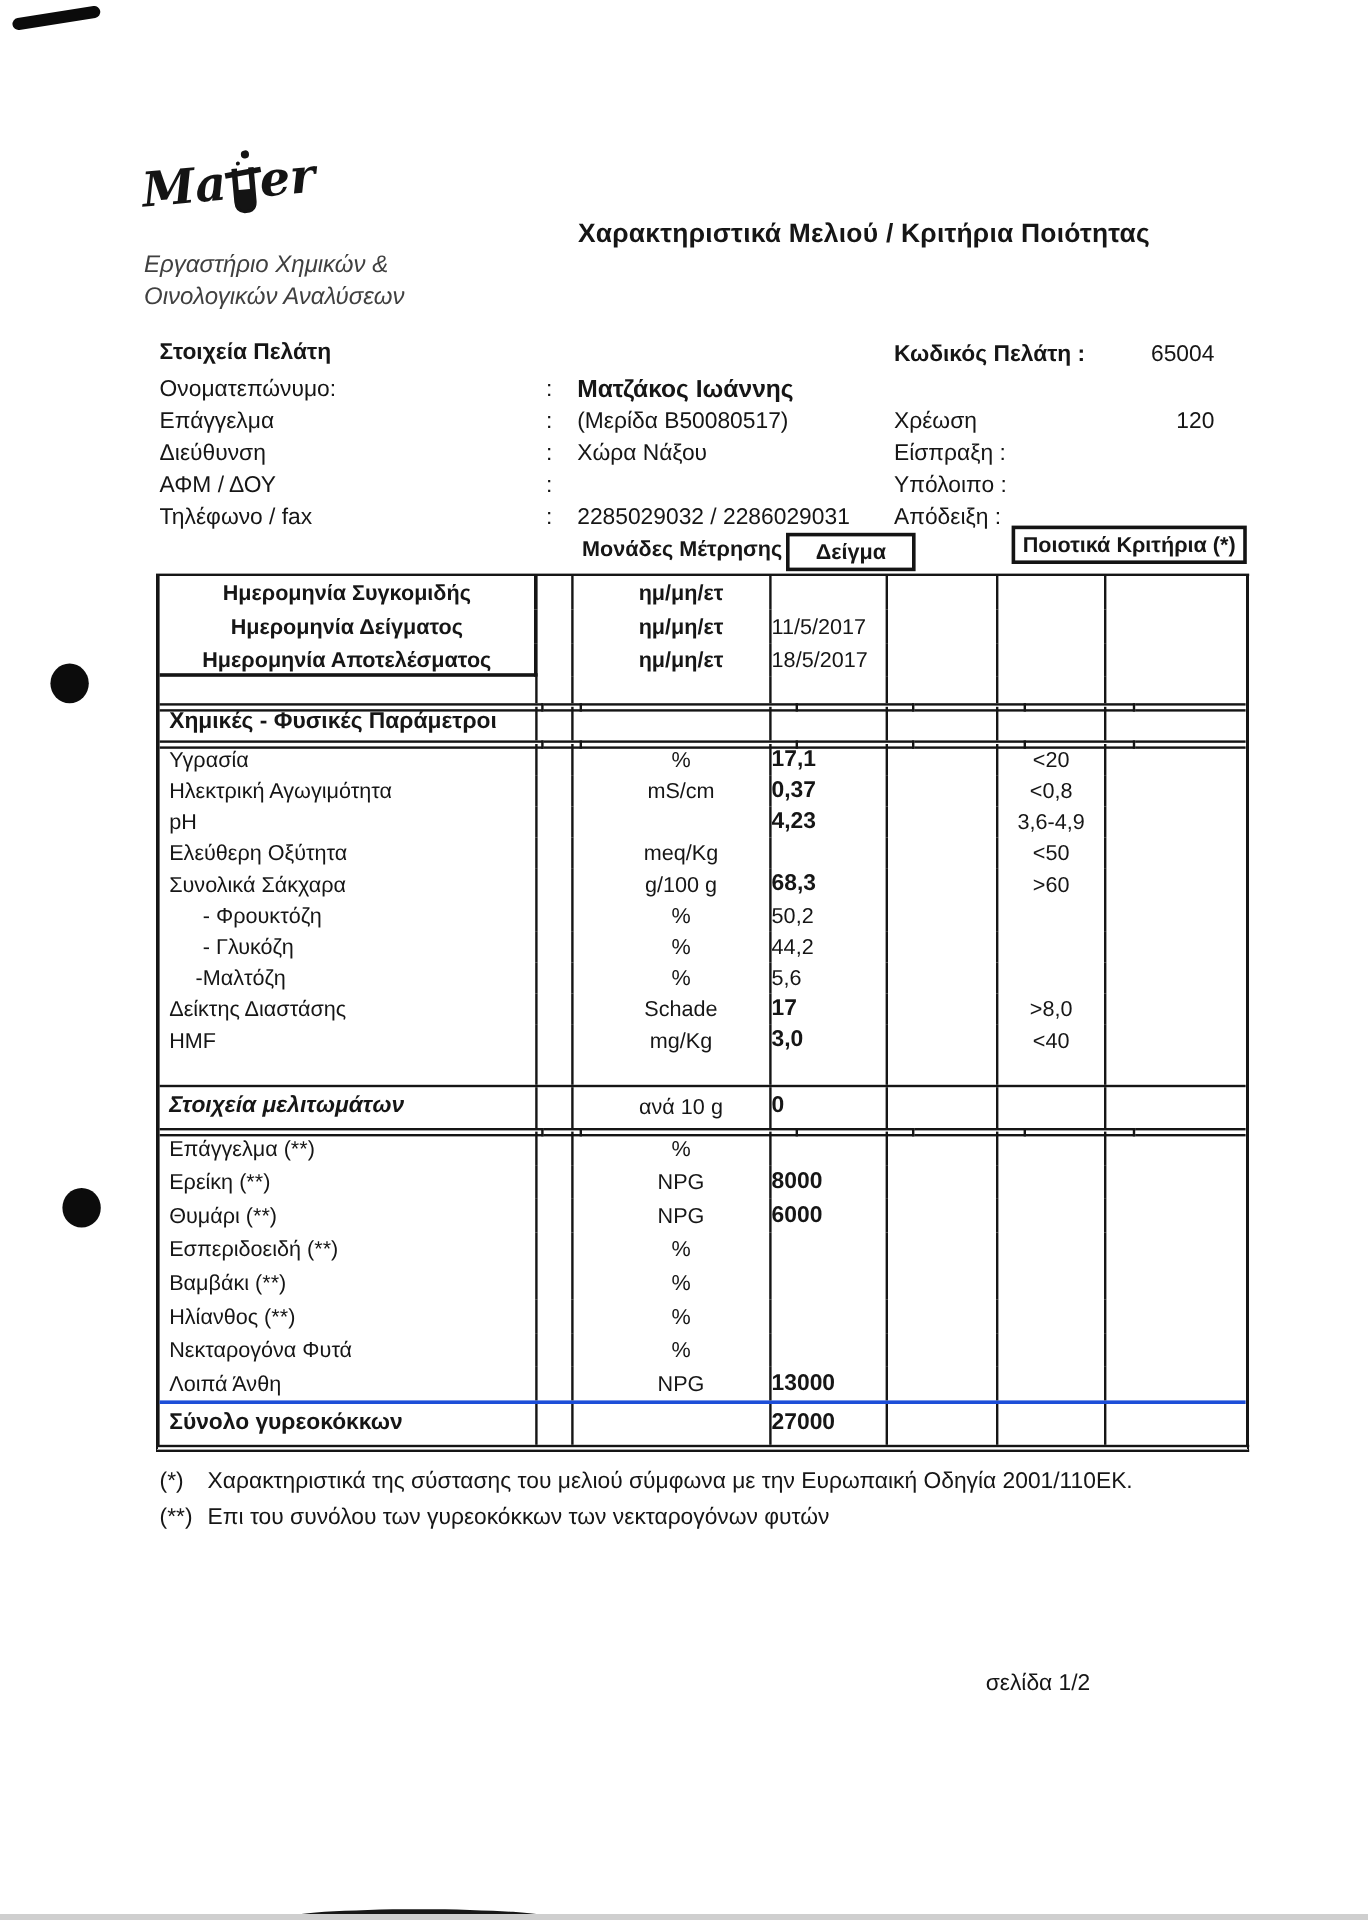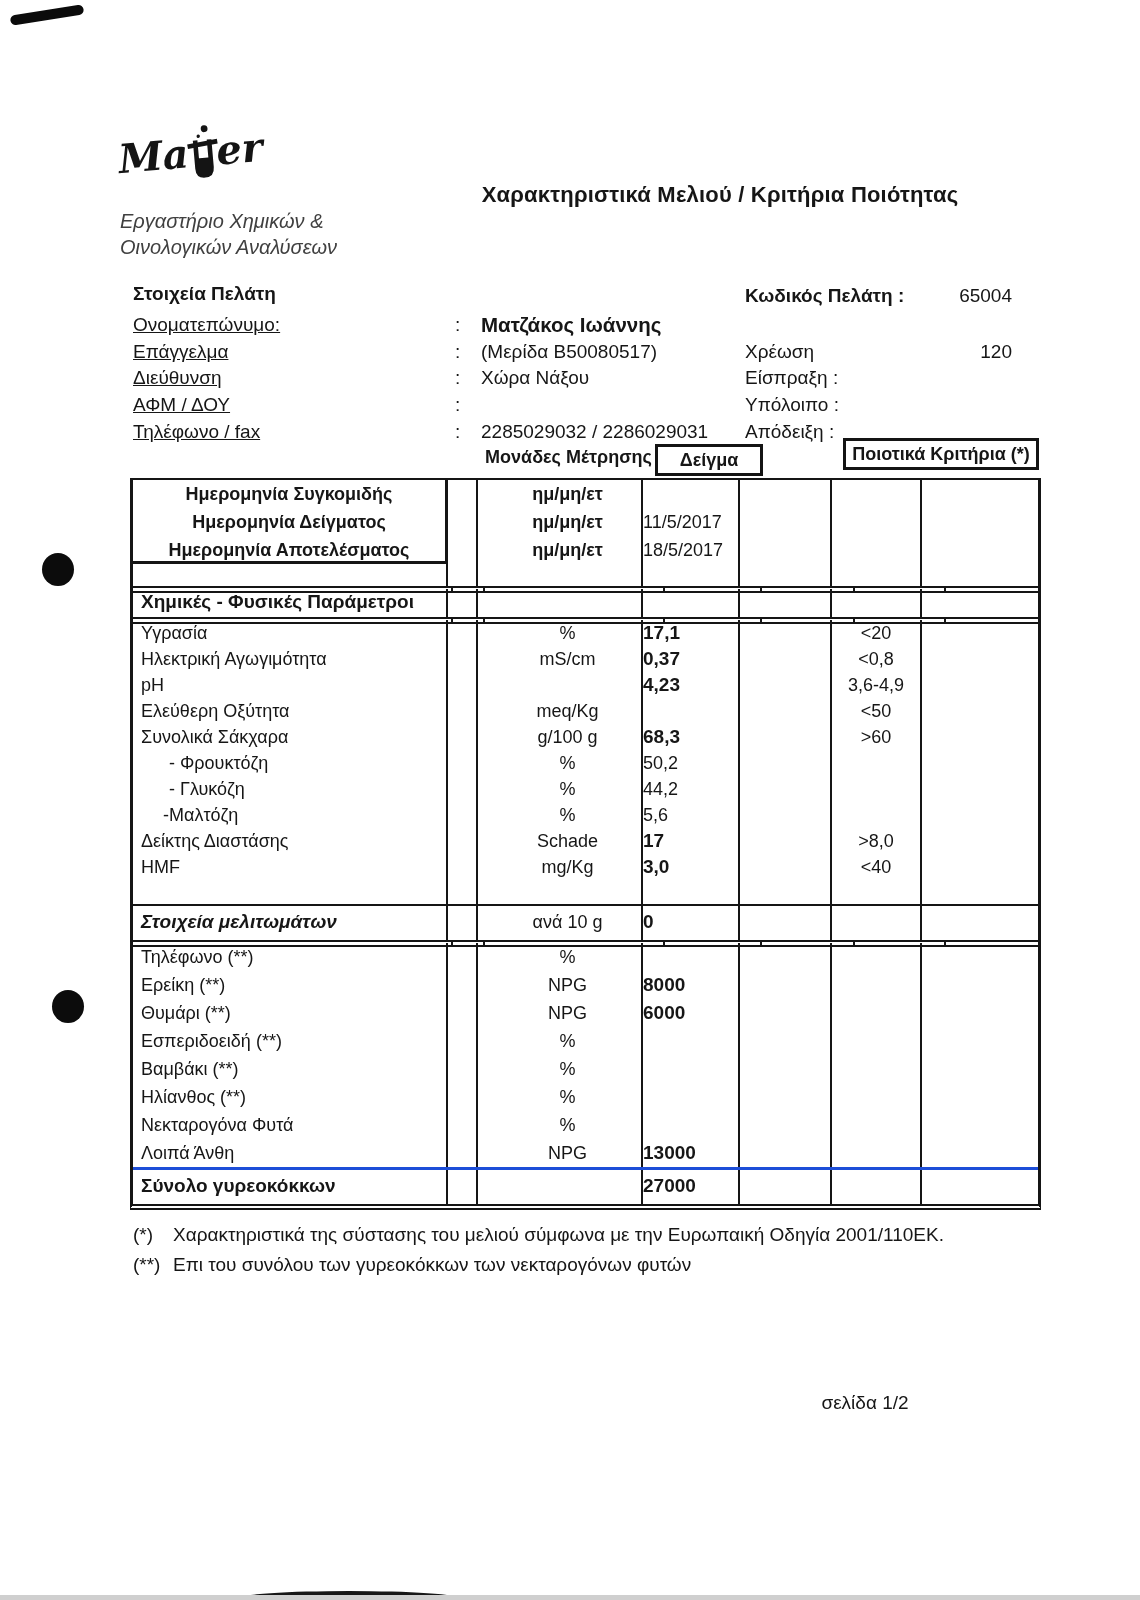--- a/index.html
+++ b/index.html
@@ -22,21 +22,21 @@
         font-family:"DejaVu Serif","Liberation Serif",serif;font-style:italic;font-weight:bold;font-size:40px;color:#141414;}
   .logo svg{margin:0 -3px -6px -1px;}
   .logo-sub{position:absolute;left:120px;top:208px;font-style:italic;font-size:20px;line-height:26px;color:#404040;}
 
   .title{position:absolute;left:400px;top:182px;width:640px;text-align:center;font-weight:bold;font-size:22px;letter-spacing:.2px;}
 
   
   .cust{position:absolute;left:133px;top:283px;font-size:19px;}
   .cust-head{font-weight:bold;height:29px;}
   .cust-row{display:flex;height:26.6px;align-items:center;}
-  .cust-row .cl{width:322px;text-decoration:underline;}
+  .cust-row .cl{width:322px;}
   .cust-row .cc{width:26px;}
   .cust-row .cv{white-space:nowrap;}
   .cv-name{font-weight:bold;font-size:20.5px;}
 
   
   .acct{position:absolute;left:745px;top:283px;width:267px;font-size:19px;}
   .acct-row{display:flex;justify-content:space-between;height:26.6px;align-items:center;}
   .acct-code{margin-bottom:29px;}
   .acct-code .al{font-weight:bold;}
 
@@ -353,21 +353,21 @@
       <div class="c1"></div>
         <div class="c2"></div>
         <div class="c3"></div>
         <div class="c4"></div>
         <div class="c5"></div>
         <div class="c6"></div>
         <div class="c7"></div>
     </div>
 
     <div class="trow rpol">
-      <div class="c1">Τηλέφωνο (**)</div>
+      <div class="c1">Επάγγελμα (**)</div>
       <div class="c2"></div>
       <div class="c3">%</div>
       <div class="c4 bigv"></div>
       <div class="c5"></div>
         <div class="c6"></div>
         <div class="c7"></div>
     </div>
     <div class="trow rpol">
       <div class="c1">Ερείκη (**)</div>
       <div class="c2"></div>

